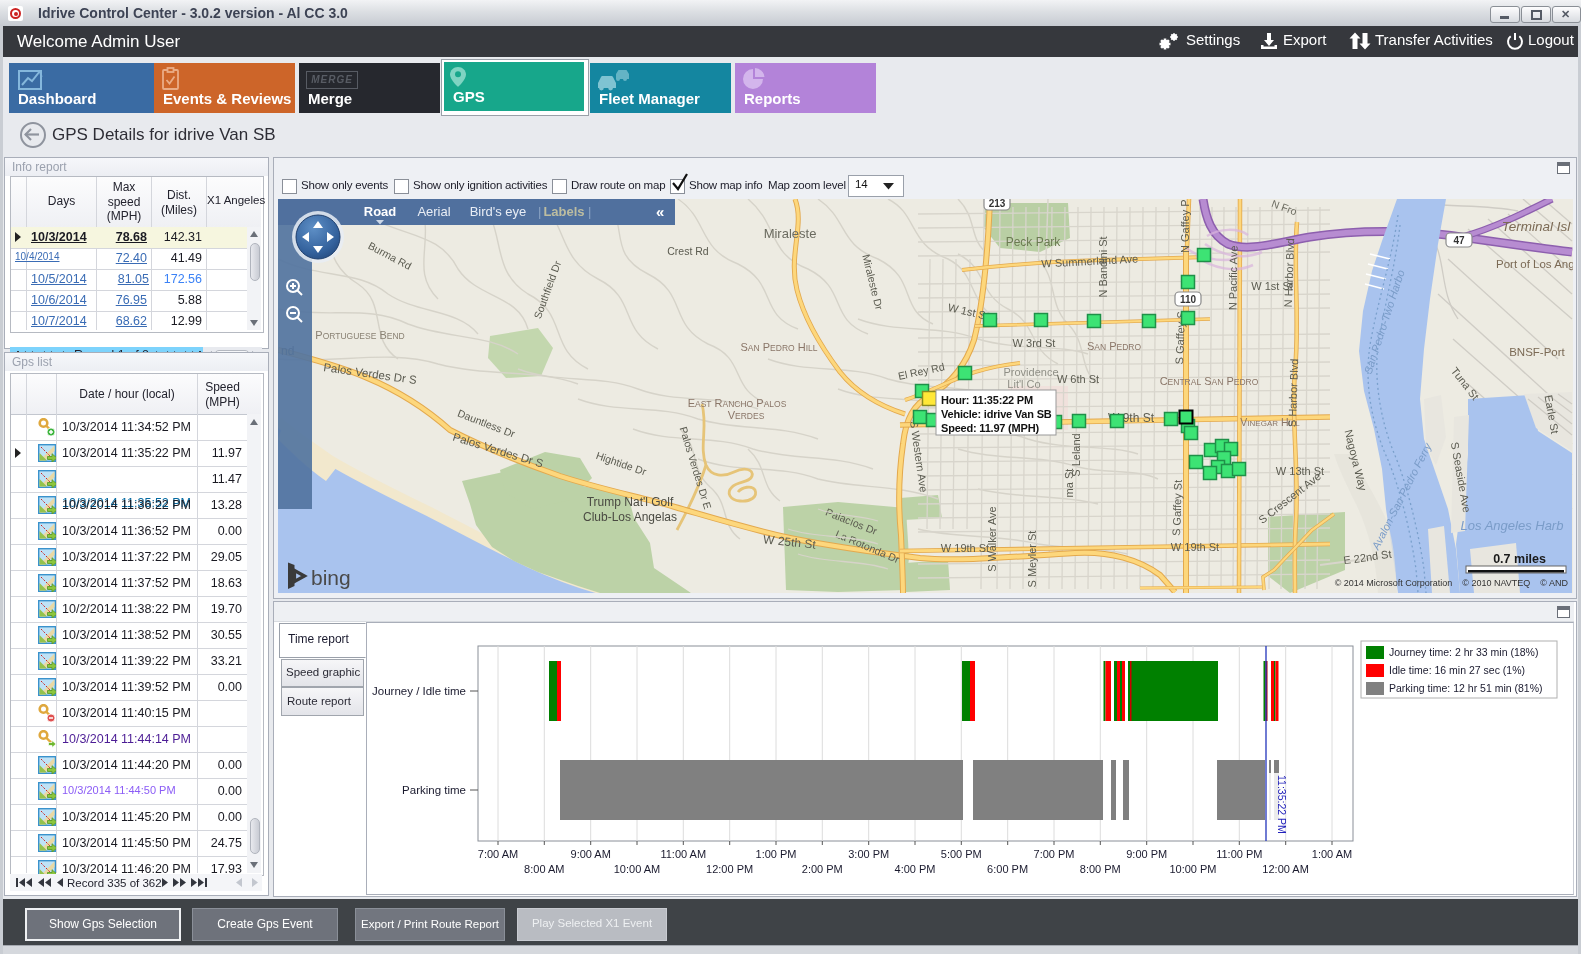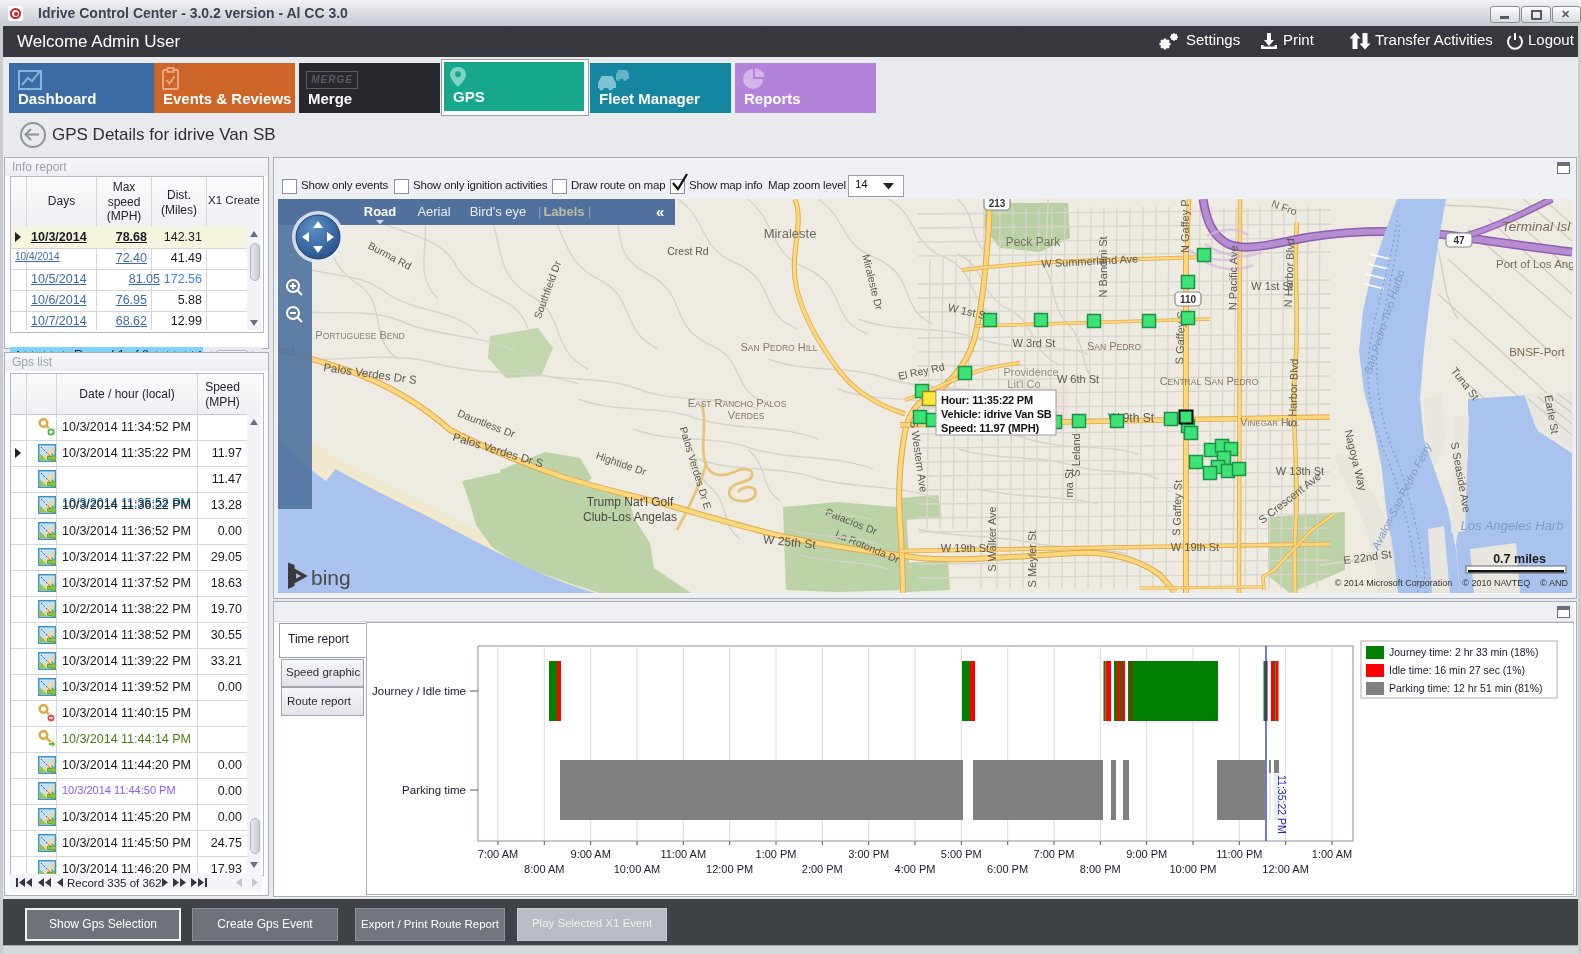--- a/index.html
+++ b/index.html
@@ -57,21 +57,21 @@
           </g>
         </g>
       </svg></span>
   <span style="position:absolute;left:30px;top:1px;">Settings</span>
   <span style="position:absolute;left:103px;top:2px;"><svg width="20" height="18" viewBox="0 0 20 18">
         <g fill="#fff">
           <path d="M8 1h4v7h3l-5 6-5-6h3z"></path>
           <path d="M2 13v4h16v-4h-2.5v1.5h-11V13z"></path>
         </g>
       </svg></span>
-  <span style="position:absolute;left:127px;top:1px;">Print</span>
+  <span style="position:absolute;left:127px;top:1px;">Export</span>
   <span style="position:absolute;left:193px;top:2px;"><svg width="22" height="18" viewBox="0 0 22 18">
         <g fill="#fff">
           <path d="M3.5 17 V6.5 H0.5 L6 0.5 L11.5 6.5 H8.5 V17 z"></path>
           <path d="M13.5 1 V11.5 H10.5 L16 17.5 L21.5 11.5 H18.5 V1 z"></path>
         </g>
       </svg></span>
   <span style="position:absolute;left:219px;top:1px;">Transfer Activities</span>
   <span style="position:absolute;left:350px;top:2px;"><svg width="18" height="18" viewBox="0 0 18 18">
         <g stroke="#fff" stroke-width="2" fill="none">
           <path d="M4.7 4.2 A7 7 0 1 0 13.3 4.2"></path>
@@ -144,34 +144,34 @@
   <div class="abs" style="left:5px;top:18px;width:252px;height:155px;border:1px solid #b6bac2;background:#fff;">
 
     <div class="abs" style="left:0;top:0;width:250px;height:50px;background:linear-gradient(#fcfcfd,#eff0f4);border-bottom:1px solid #c3c7cf;"></div>
     <div class="abs" style="left:15px;top:0;width:1px;height:153px;background:#d4d6dc;"></div>
     <div class="abs" style="left:85px;top:0;width:1px;height:153px;background:#d4d6dc;"></div>
     <div class="abs" style="left:140px;top:0;width:1px;height:153px;background:#d4d6dc;"></div>
     <div class="abs" style="left:195px;top:0;width:1px;height:153px;background:#d4d6dc;"></div>
     <div class="abs" style="left:16px;top:17px;width:69px;height:14px;font-size:12px;color:#23232e;text-align:center;">Days</div>
     <div class="abs" style="left:86px;top:3px;width:54px;font-size:12px;color:#23232e;text-align:center;line-height:14.5px;">Max<br>speed<br>(MPH)</div>
     <div class="abs" style="left:141px;top:11px;width:54px;font-size:12px;color:#23232e;text-align:center;line-height:14.5px;">Dist.<br>(Miles)</div>
-    <div class="abs" style="left:196px;top:17px;width:54px;font-size:11.5px;color:#23232e;text-align:center;white-space:nowrap;">X1 Create</div>
+    <div class="abs" style="left:196px;top:17px;width:54px;font-size:11.5px;color:#23232e;text-align:center;white-space:nowrap;">X1 Angeles</div>
 
     <div class="abs" style="left:0;top:50px;width:250px;height:21px;background:#f6f6df;border-bottom:1px solid #d4d6dc;"></div>
     <div class="abs" style="left:4px;top:55px;width:0;height:0;border-left:6px solid #222;border-top:5px solid transparent;border-bottom:5px solid transparent;"></div>
     <div class="abs" style="left:20px;top:53px;width:63px;font-size:12.5px;color:#1a1a22;text-decoration:underline;font-weight:bold;">10/3/2014</div>
     <div class="abs" style="left:86px;top:53px;width:50px;font-size:12.5px;color:#1a1a22;text-decoration:underline;font-weight:bold;text-align:right;">78.68</div>
     <div class="abs" style="left:141px;top:53px;width:50px;font-size:12.5px;color:#1a1a22;text-align:right;">142.31</div>
     <div class="abs" style="left:0;top:71px;width:250px;height:21px;border-bottom:1px solid #d4d6dc;"></div>
     <div class="abs" style="left:4px;top:74px;width:63px;font-size:10px;"><a class="lk">10/4/2014</a></div>
     <div class="abs" style="left:86px;top:74px;width:50px;font-size:12.5px;text-align:right;"><a class="lk">72.40</a></div>
     <div class="abs" style="left:141px;top:74px;width:50px;font-size:12.5px;color:#1a1a22;text-align:right;">41.49</div>
     <div class="abs" style="left:0;top:92px;width:250px;height:21px;border-bottom:1px solid #d4d6dc;"></div>
     <div class="abs" style="left:20px;top:95px;width:63px;font-size:12.5px;"><a class="lk">10/5/2014</a></div>
-    <div class="abs" style="left:99px;top:95px;width:50px;font-size:12.5px;text-align:right;"><a class="lk">81.05</a></div>
+    <div class="abs" style="left:88px;top:95px;width:50px;font-size:12.5px;text-align:right;"><a class="lk">81.05</a></div>
     <div class="abs" style="left:141px;top:95px;width:50px;font-size:12.5px;color:#3b82f6;text-align:right;">172.56</div>
     <div class="abs" style="left:0;top:113px;width:250px;height:21px;border-bottom:1px solid #d4d6dc;"></div>
     <div class="abs" style="left:20px;top:116px;width:63px;font-size:12.5px;"><a class="lk">10/6/2014</a></div>
     <div class="abs" style="left:86px;top:116px;width:50px;font-size:12.5px;text-align:right;"><a class="lk">76.95</a></div>
     <div class="abs" style="left:141px;top:116px;width:50px;font-size:12.5px;color:#1a1a22;text-align:right;">5.88</div>
     <div class="abs" style="left:0;top:134px;width:250px;height:21px;"></div>
     <div class="abs" style="left:20px;top:137px;width:63px;font-size:12.5px;"><a class="lk">10/7/2014</a></div>
     <div class="abs" style="left:86px;top:137px;width:50px;font-size:12.5px;text-align:right;"><a class="lk">68.62</a></div>
     <div class="abs" style="left:141px;top:137px;width:50px;font-size:12.5px;color:#1a1a22;text-align:right;">12.99</div>
 
@@ -344,21 +344,21 @@
         <line x1="11" y1="14" x2="15" y2="14" stroke="#fff" stroke-width="1.5"></line>
       </svg>
     <div class="abs" style="left:51px;top:332px;font-size:12.5px;color:#1a1a22;">10/3/2014 11:40:15 PM</div>
     <div class="abs" style="left:0;top:352px;width:250px;height:26px;border-bottom:1px solid #d4d6dc;"></div>
     <svg class="abs" style="left:27px;top:356px;" width="18" height="18" viewBox="0 0 18 18">
         <circle cx="5.5" cy="5" r="3.8" fill="none" stroke="#dfa83e" stroke-width="2.6"></circle>
         <line x1="8" y1="7.5" x2="14" y2="13.5" stroke="#e3aa3c" stroke-width="2.4"></line>
         <line x1="11.5" y1="13" x2="13.5" y2="11" stroke="#e3aa3c" stroke-width="1.8"></line>
         <path d="M10.5 12.5 h3.5 v-2 l4 3.5 -4 3.5 v-2 h-3.5 z" fill="#6eb82f" stroke="#fff" stroke-width="0.7"></path>
       </svg>
-    <div class="abs" style="left:51px;top:358px;font-size:12.5px;color:#4d7c0f;">10/3/2014 11:44:14 PM</div>
+    <div class="abs" style="left:51px;top:358px;font-size:12.5px;color:#4c1d95;">10/3/2014 11:44:14 PM</div>
     <div class="abs" style="left:0;top:378px;width:250px;height:26px;border-bottom:1px solid #d4d6dc;"></div>
     <svg class="abs" style="left:27px;top:382px;" width="18" height="18" viewBox="0 0 18 18">
         <rect x="0.7" y="0.7" width="16.6" height="16.6" fill="#bfe2f6" stroke="#3a92cc" stroke-width="1.4"></rect>
         <path d="M1.5 16.5 L16.5 1.5 L16.5 7 L7 16.5 z" fill="#ead9a4"></path>
         <path d="M1.5 9 L9 16.5 L1.5 16.5 z" fill="#93c24d"></path>
         <line x1="3" y1="3" x2="13" y2="13" stroke="#cc2222" stroke-width="1" stroke-dasharray="2,1.5"></line>
         <path d="M9.5 12.5 h4.5 v-2.8 l4.8 4.3 -4.8 4.3 v-2.8 h-4.5 z" fill="#8cc63f" stroke="#55941c" stroke-width="0.8"></path>
       </svg>
     <div class="abs" style="left:51px;top:384px;font-size:12.5px;color:#1a1a22;">10/3/2014 11:44:20 PM</div>
     <div class="abs" style="left:187px;top:384px;width:44px;font-size:12.5px;color:#1a1a22;text-align:right;">0.00</div>

